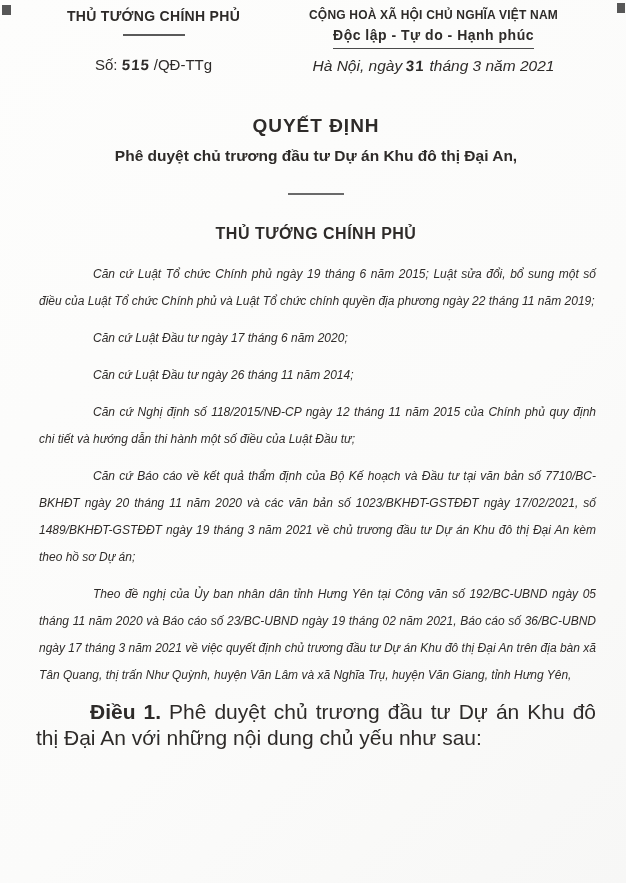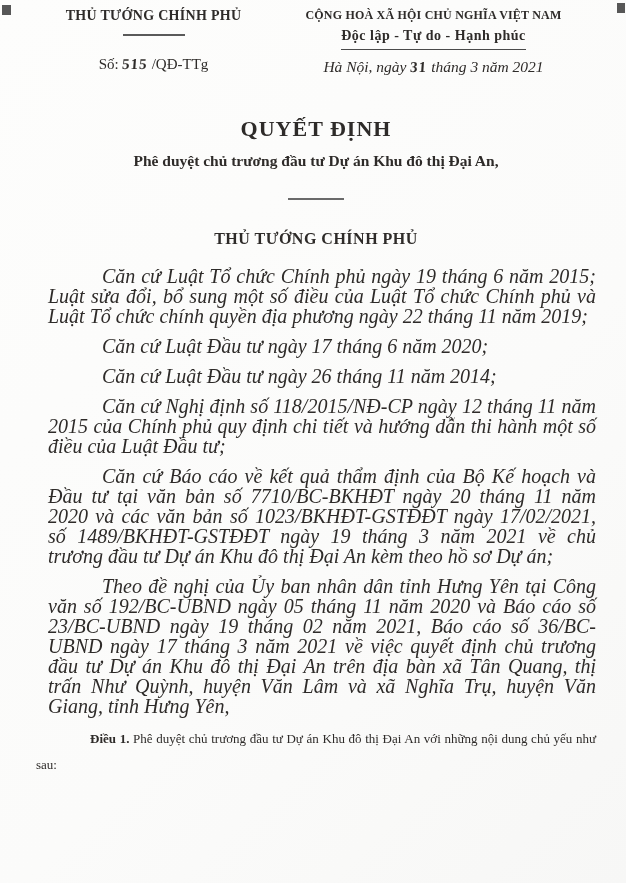--- a/index.html
+++ b/index.html
@@ -7,21 +7,21 @@
     padding: 0;
     background: #e9e9e9;
   }
   .page {
     position: relative;
     width: 626px;
     height: 883px;
     margin: 0 auto;
     background: linear-gradient(135deg, #fdfdfc 0%, #fbfbfa 60%, #f7f7f6 100%);
     color: #2e2b29;
-    font-family: Liberation Serif, serif;
+    font-family: Liberation Sans, sans-serif;
     overflow: hidden;
     box-sizing: border-box;
     padding: 8px 30px 12px 36px;
   }
   .scan-mark {
     position: absolute;
     background: #3a3a3a;
     opacity: 0.85;
   }
   .scan-mark.tl { left: 2px; top: 5px; width: 9px; height: 10px; }
@@ -89,21 +89,21 @@
     white-space: nowrap;
   }
 
   
   .title-block {
     margin-top: 40px;
     text-align: center;
     font-weight: bold;
   }
   .title-heading {
-    font-size: 22px;
+    font-size: 19px;
     letter-spacing: 1px;
   }
   .title-sub {
     font-size: 15.5px;
     line-height: 23px;
     margin-top: 7px;
   }
   .title-separator {
     width: 56px;
     height: 2px;
@@ -117,36 +117,36 @@
     text-align: center;
     font-weight: bold;
     font-size: 16px;
     letter-spacing: 0.5px;
   }
   .recitals {
     margin-top: 18px;
   }
   .recital {
     font-style: italic;
-    font-size: 20px;
-    line-height: 20px;
+    font-size: 12px;
+    line-height: 27px;
     text-align: justify;
     text-indent: 54px;
-    margin: 0 0 10px 12px;
+    margin: 0 0 10px 3px;
   }
   .decision-heading {
     margin-top: 26px;
     text-align: center;
     font-weight: bold;
     font-size: 17px;
     letter-spacing: 1px;
   }
   .article {
     margin-top: 2px;
-    font-size: 13px;
+    font-size: 21px;
     line-height: 26px;
     text-align: justify;
     text-indent: 54px;
   }
   .article-label {
     font-weight: bold;
   }
 </style>
 </head>
 <body>

